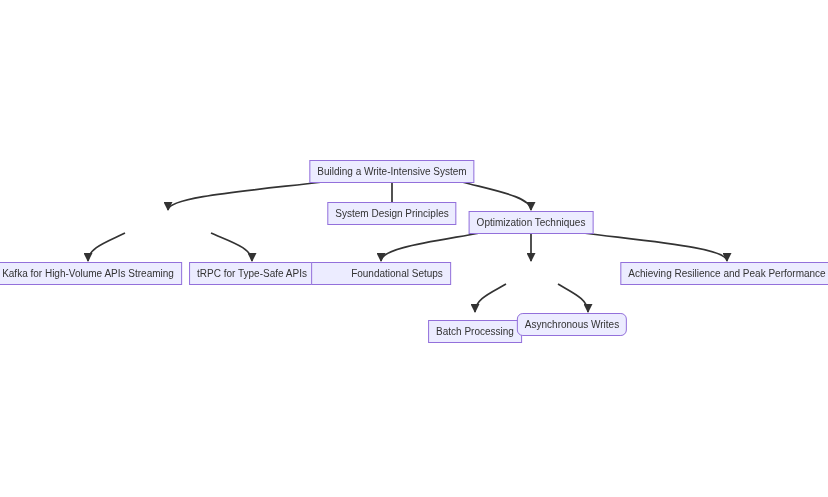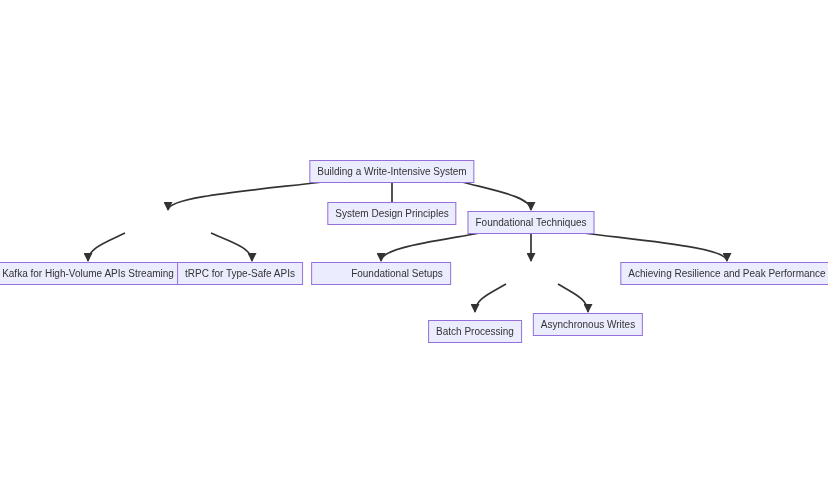--- a/index.html
+++ b/index.html
@@ -63,21 +63,21 @@
         <path d="M480,233 C430.5,242 381,248 381,261" class="edge" marker-end="url(#arrowhead)"></path>
         <path d="M531,233 L531,261" class="edge" marker-end="url(#arrowhead)"></path>
         <path d="M583,233 C655,242 727,248 727,261" class="edge" marker-end="url(#arrowhead)"></path>
         <path d="M506,284 C490.5,293 475,299 475,312" class="edge" marker-end="url(#arrowhead)"></path>
         <path d="M558,284 C573,293 588,299 588,312" class="edge" marker-end="url(#arrowhead)"></path>
       </g>
   </svg>
   <div class="node-layer">
       <div class="node" style="left: 392px; top: 160px;"><span>Building a Write-Intensive System</span></div>
       <div class="node" style="left: 392px; top: 202px;"><span>System Design Principles</span></div>
-      <div class="node" style="left: 531px; top: 211px;"><span>Foundational Techniques</span></div>
+      <div class="node" style="left: 531px; top: 211px;"><span>Optimization Techniques</span></div>
       <div class="node" style="left: 88px; top: 262px;"><span>Kafka for High-Volume APIs Streaming</span></div>
-      <div class="node" style="left: 240px; top: 262px;"><span>tRPC for Type-Safe APIs</span></div>
+      <div class="node" style="left: 252px; top: 262px;"><span>tRPC for Type-Safe APIs</span></div>
       <div class="node" style="left: 381px; top: 262px; padding-left: 39px;"><span>Foundational Setups</span></div>
       <div class="node" style="left: 727px; top: 262px;"><span>Achieving Resilience and Peak Performance</span></div>
       <div class="node" style="left: 475px; top: 320px;"><span>Batch Processing</span></div>
-      <div class="node" style="left: 588px; top: 313px;"><span>Asynchronous Writes</span></div>
+      <div class="node" style="left: 572px; top: 313px; border-radius: 6px;"><span>Asynchronous Writes</span></div>
     </div>
 </div>
 
 </body></html>

